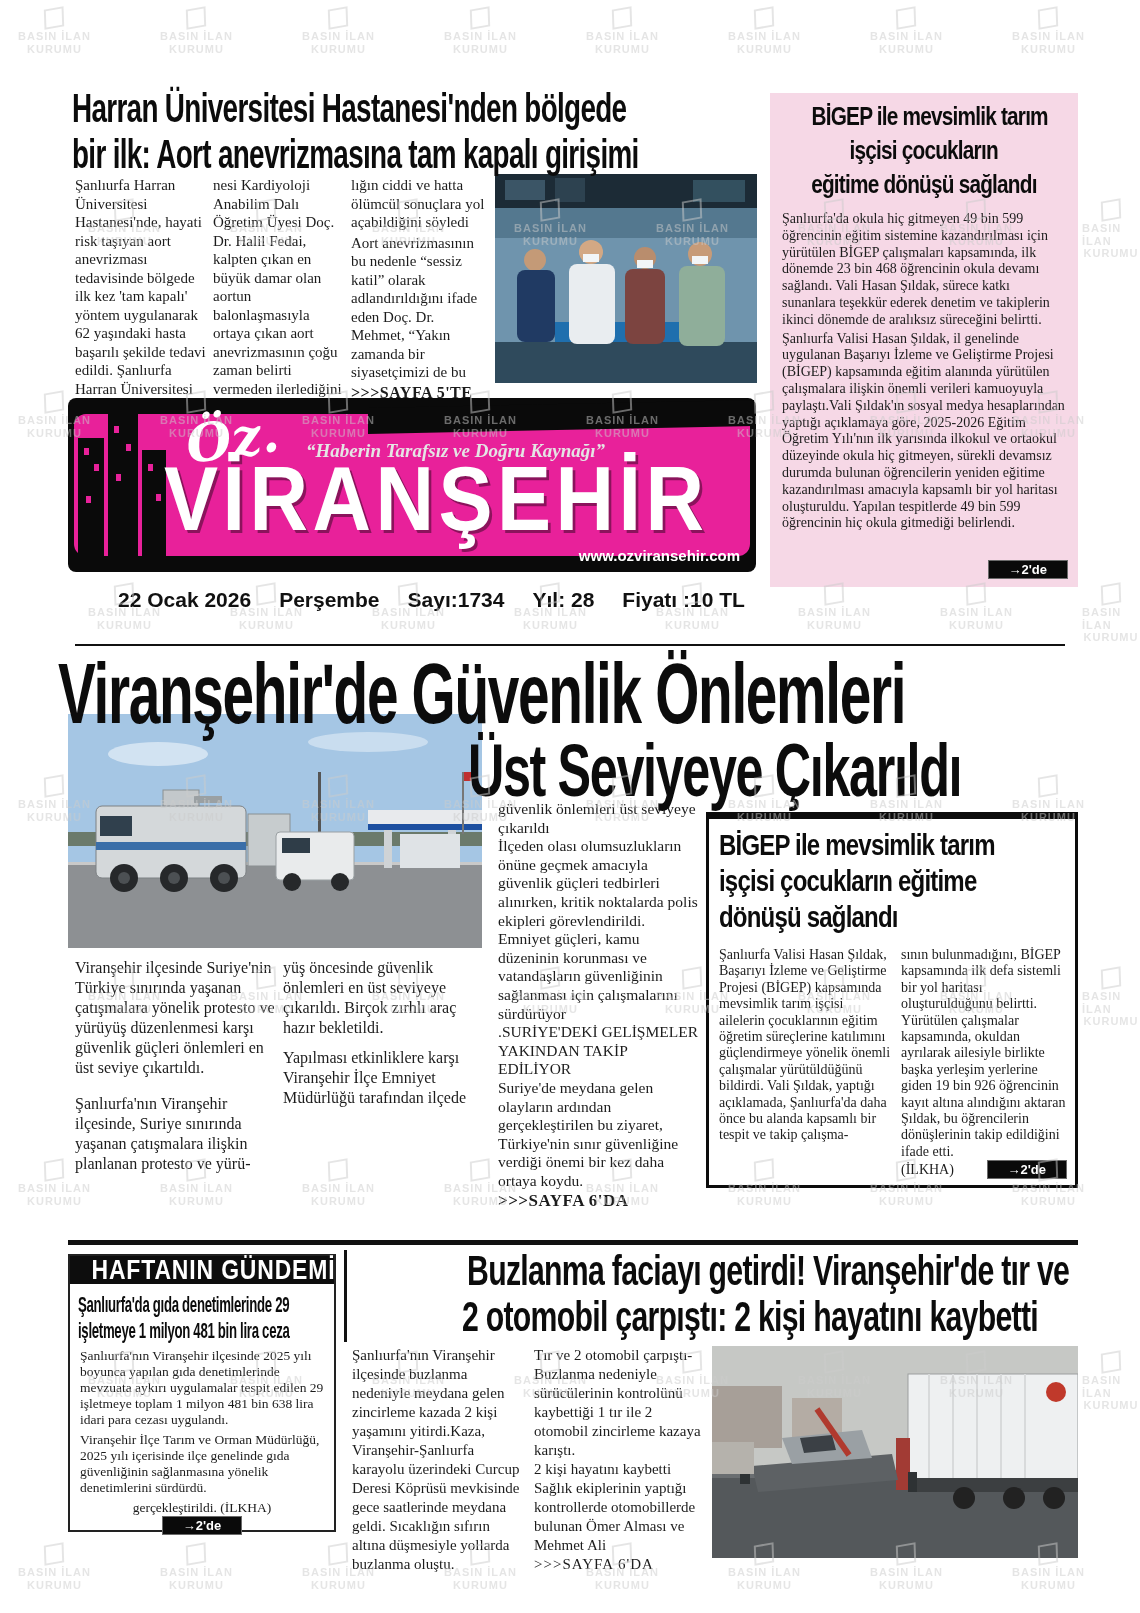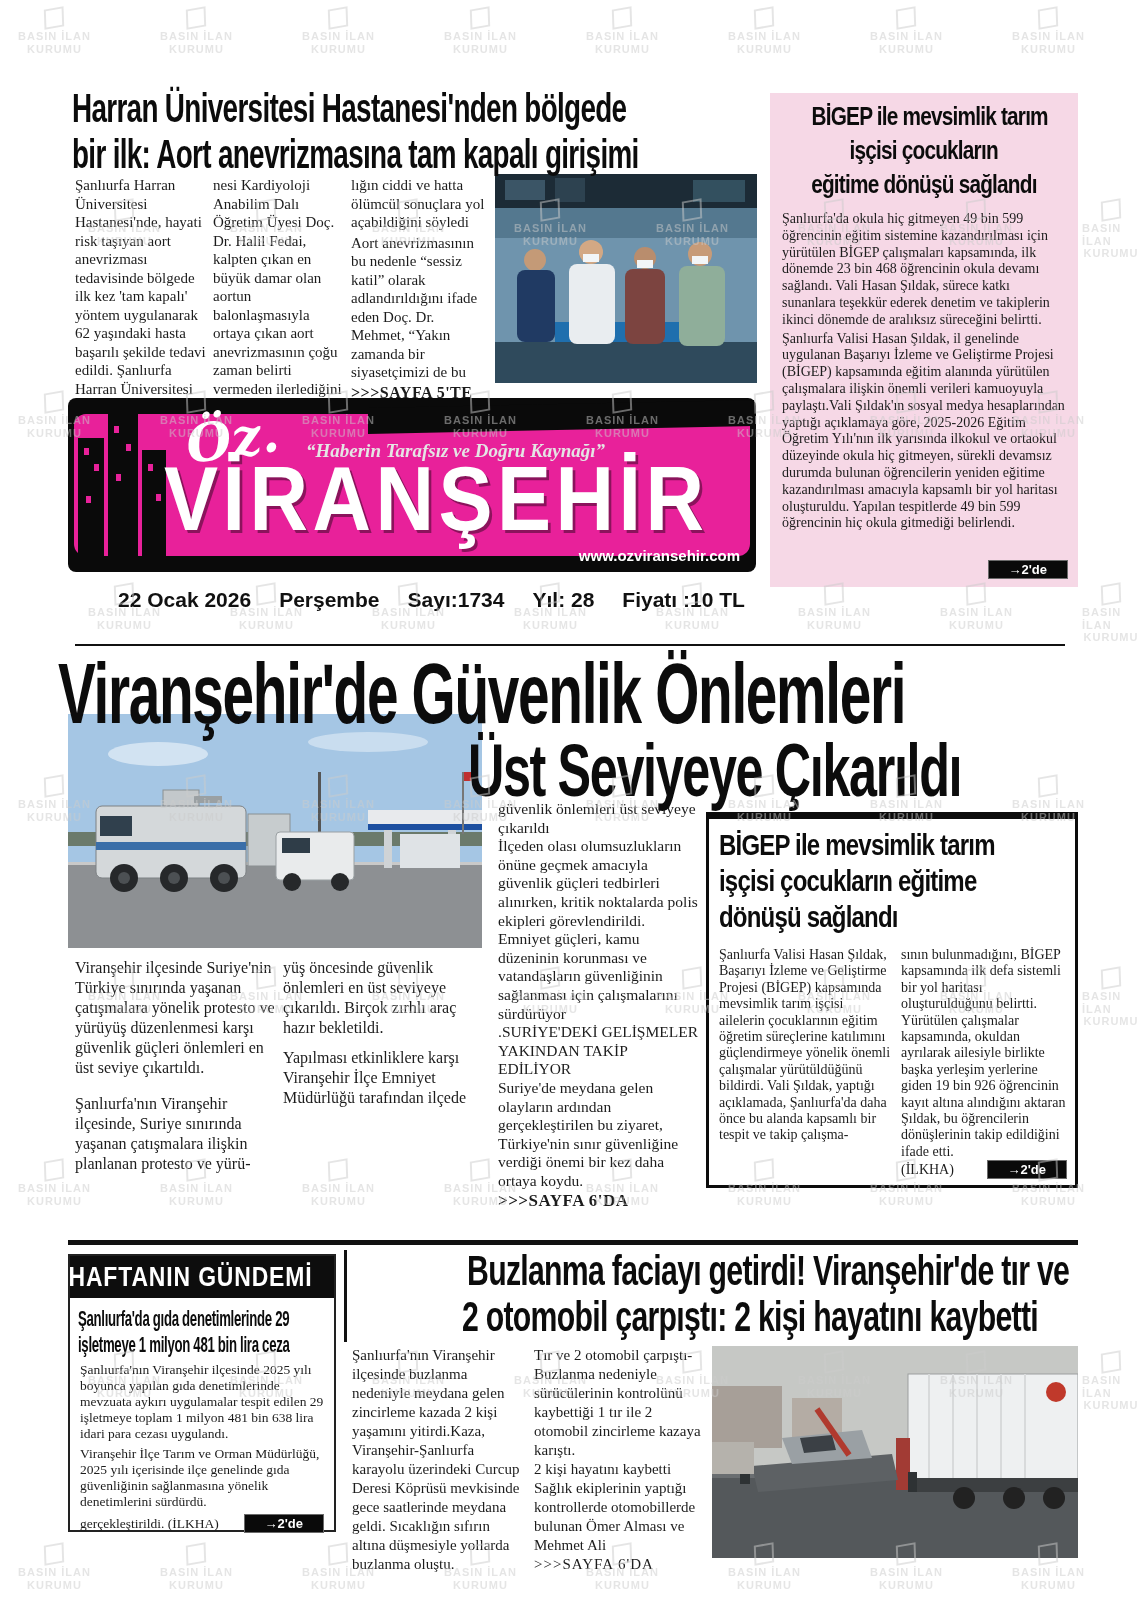--- a/index.html
+++ b/index.html
@@ -61,29 +61,29 @@
   
   .bigep{position:absolute;left:706px;top:812px;width:372px;height:376px;
     background:#fff;border:3px solid #0c0c0c;border-top-width:7px;z-index:2;}
   .bigep .bg-title{margin:8px 0 6px 10px;line-height:36px;}
   .bigep .bg-title span{display:block;transform:scaleX(.8);transform-origin:left top;
     font-weight:bold;font-size:30px;letter-spacing:-1px;white-space:nowrap;}
   .bigep .bg-col{position:absolute;top:128px;font-size:14px;line-height:16.4px;}
   
   .agenda{position:absolute;left:68px;top:1254px;width:268px;height:278px;
     border:2px solid #222;background:#fff;z-index:2;}
-  .agenda-header{height:42px;background:#0d0d0d;display:flex;align-items:center;justify-content:flex-end;}
+  .agenda-header{height:28px;background:#0d0d0d;display:flex;align-items:center;justify-content:flex-start;}
   .agenda-header span{color:#fff;font-weight:bold;font-size:27px;letter-spacing:1px;
     display:inline-block;transform:scaleX(.85);white-space:nowrap;}
   .agenda-sub{margin:8px 8px 4px 8px;line-height:26px;}
   .agenda-sub span{display:block;transform:scaleX(.6);transform-origin:left top;
     font-weight:bold;font-size:22px;white-space:nowrap;letter-spacing:-.5px;}
   .agenda-body{margin:2px 10px;font-size:13.5px;line-height:16px;}
   .agenda-body p{margin-bottom:4px;}
-  .agenda-footer{margin:0 10px;font-size:13.5px;display:flex;justify-content:space-between;align-items:center;}
+  .agenda-footer{margin:0 10px;font-size:13.5px;display:flex;justify-content:space-between;align-items:center;flex-direction:column;}
   
   .acc-hl{position:absolute;left:350px;width:728px;text-align:center;}
   .acc-hl span{display:inline-block;transform:scaleX(.72);transform-origin:center top;
     font-weight:bold;font-size:42px;white-space:nowrap;letter-spacing:-1px;line-height:1;}
   .acc-col{position:absolute;top:1346px;font-size:15px;line-height:19px;}
   .lead-col{position:absolute;font-size:16px;line-height:20px;}
 </style>
 </head>
 <body>
 

